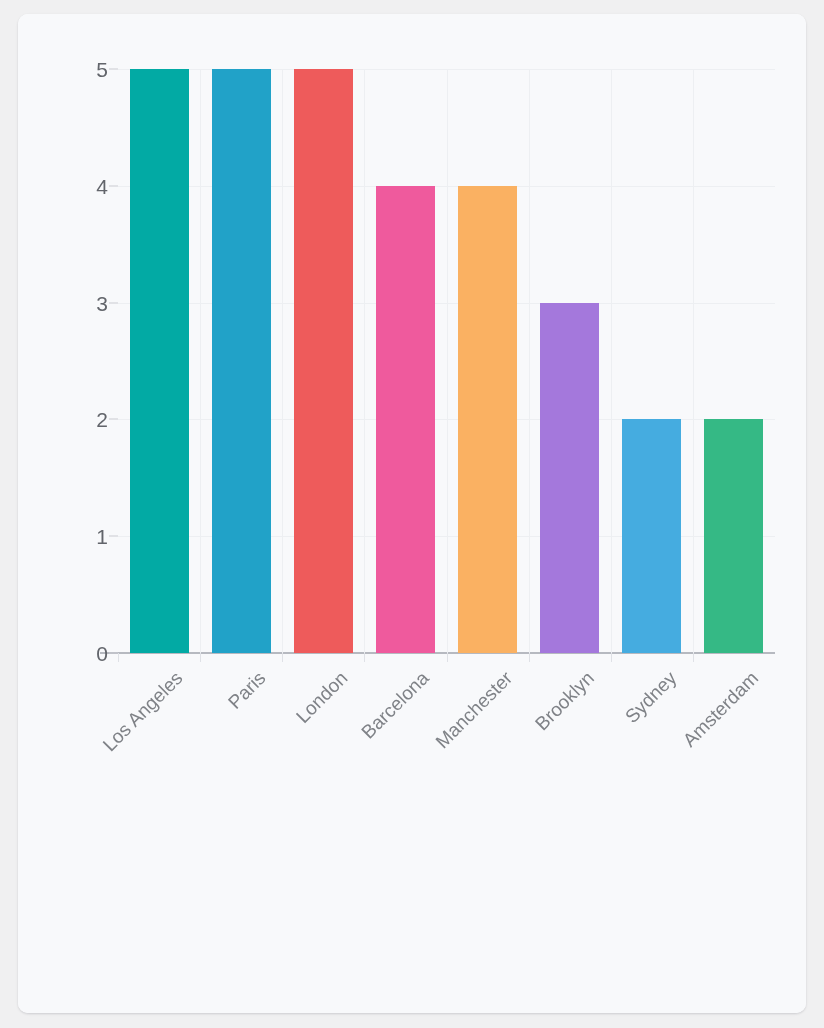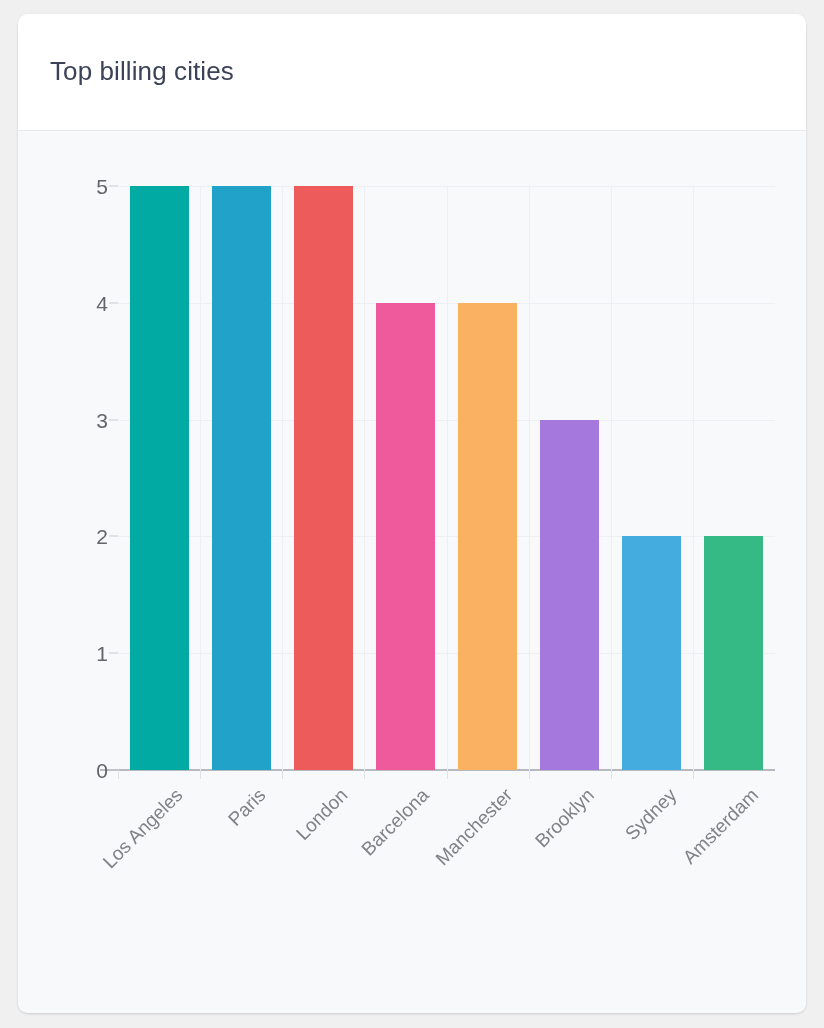--- a/index.html
+++ b/index.html
@@ -142,23 +142,20 @@
     transform: rotate(-45deg);
     text-align: right;
     line-height: 1;
   }
 </style>
 </head>
 <body>
 
 <div class="card">
 
-  <div class="card-header">
-    <div class="card-title">Top billing cities</div>
-  </div>
 
   <div class="card-body">
     <div class="chart">
 
       <div class="plot" id="plot">
         <div class="axis-x"></div>
       <div class="ytick-line" style="top: 584px;"></div>
           <div class="ytick" style="top: 584px;">0</div>
           <div class="gridline-h" style="top: 467.2px;"></div>
           <div class="ytick-line" style="top: 467.2px;"></div>

